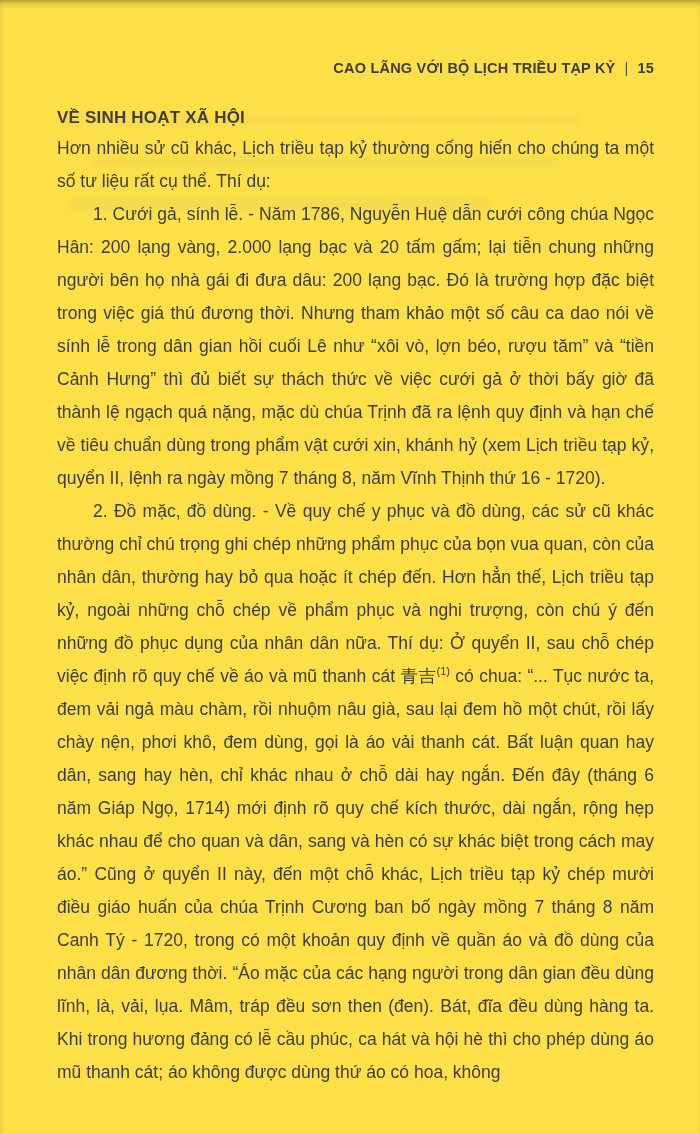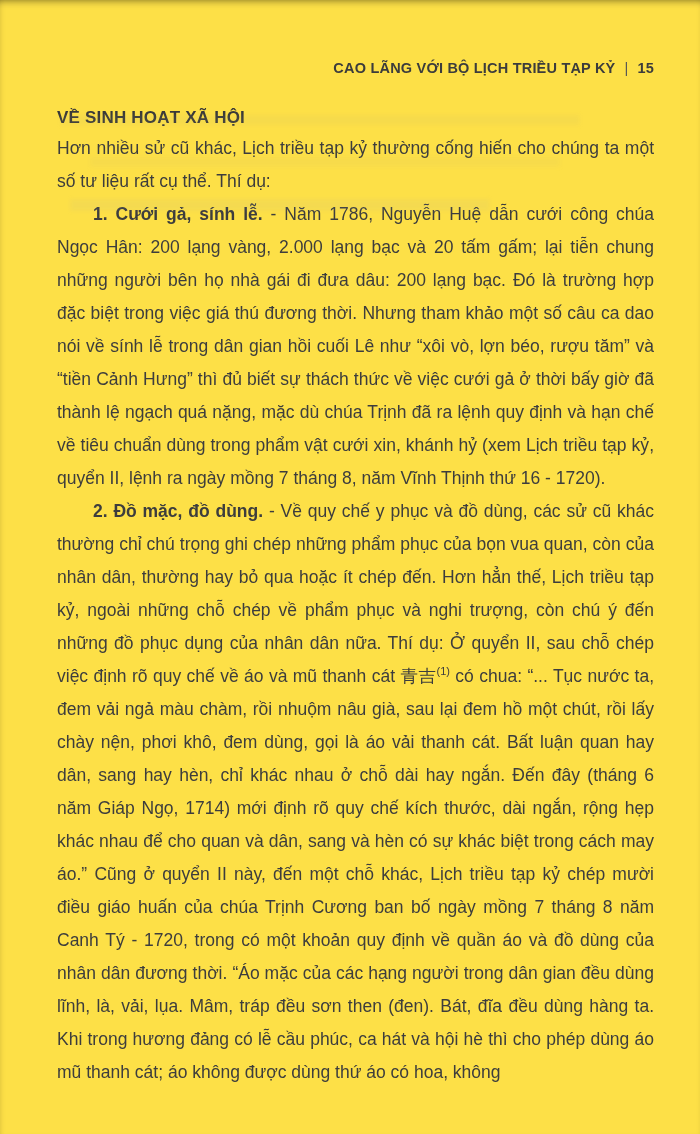--- a/index.html
+++ b/index.html
@@ -38,21 +38,21 @@
     font-size:17px;font-weight:bold;color:#383838;
     margin:0 0 4px 0;letter-spacing:.2px;
   }
   .para{
     margin:0;
     font-size:17.5px;line-height:33px;
     text-align:justify;
     color:#3d3d3d;
   }
   .para.indent{text-indent:36px;}
-  .para .b{font-weight:bold;}
+  .para .b{font-weight:normal;}
   .para .i{}
   .para sup{font-size:11px;line-height:0;}
 </style>
 </head>
 <body>
 
 <div class="page">
   <div class="header">
     <span>CAO LÃNG VỚI BỘ LỊCH TRIỀU TẠP KỶ</span><span class="divider">|</span><span class="pagenum">15</span>
   </div>

